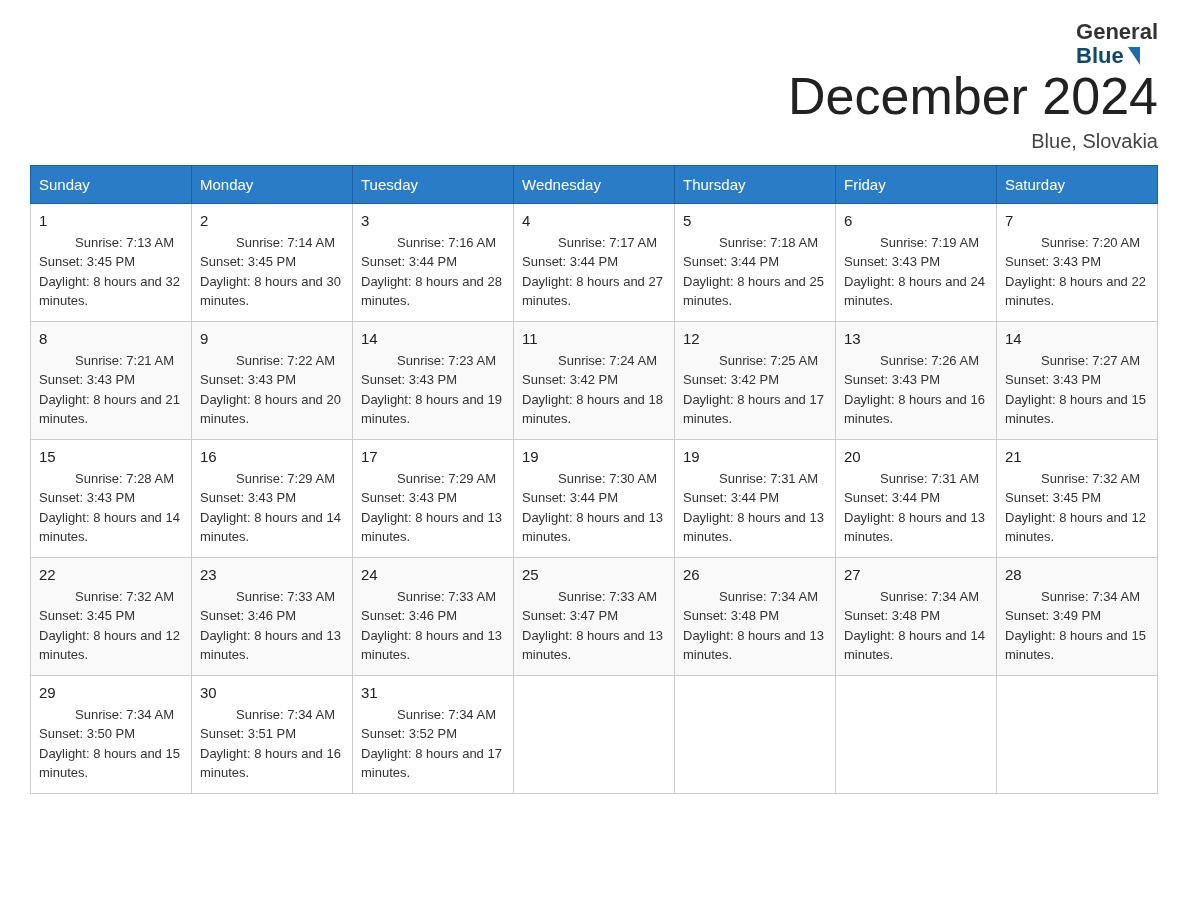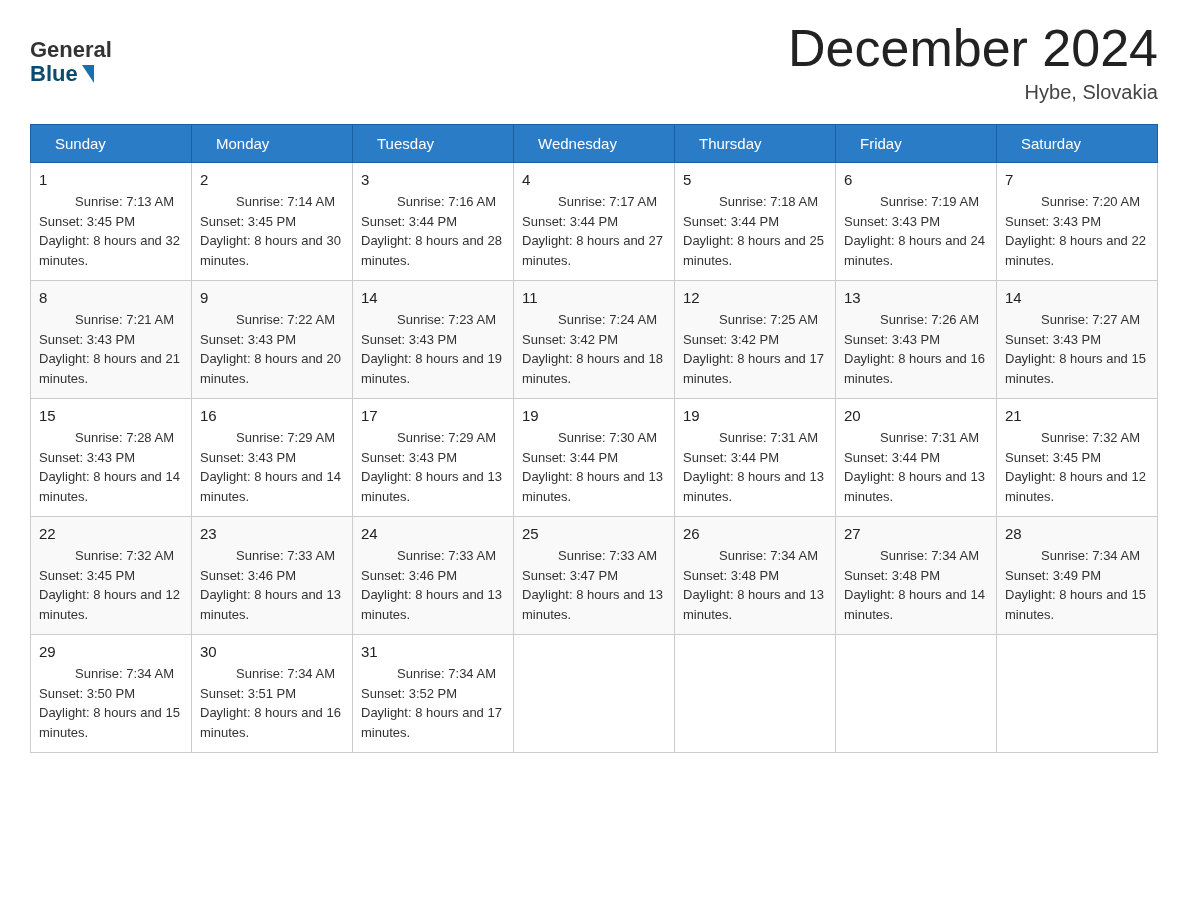--- a/index.html
+++ b/index.html
@@ -6,22 +6,23 @@
     body {
       font-family: Arial, sans-serif;
       background: #fff;
       width: 1188px;
       min-height: 918px;
       padding: 20px 30px;
     }
     .header {
       display: flex;
       justify-content: space-between;
-      align-items: center;
-      margin-bottom: 20px;
+      align-items: flex-end;
+      margin-bottom: 12px;
+      flex-direction: column;
     }
     .logo {
       display: flex;
       flex-direction: column;
       font-size: 22px;
       font-weight: bold;
       line-height: 1.1;
     }
     .logo-general {
       color: #333;
@@ -57,21 +58,21 @@
     .calendar-table {
       width: 100%;
       border-collapse: collapse;
       table-layout: fixed;
     }
     .calendar-table th {
       background-color: #2a7cc7;
       color: #fff;
       font-size: 15px;
       font-weight: normal;
-      padding: 10px 24px;
+      padding: 10px 8px;
       text-align: left;
       border: 1px solid #1a5fa0;
     }
     .calendar-table td {
       vertical-align: top;
       padding: 8px 8px 10px 8px;
       border: 1px solid #ccc;
       font-size: 13px;
       color: #333;
       height: 110px;
@@ -105,21 +106,21 @@
 <div class="header">
   <div class="logo">
     <span class="logo-general">General</span>
     <span class="logo-blue">
       <span>Blue</span>
       <span class="logo-triangle"></span>
     </span>
   </div>
   <div class="title-area">
     <div class="month-title">December 2024</div>
-    <div class="location">Hybe, Slovakia</div>
+    <div class="location">Blue, Slovakia</div>
   </div>
 </div>
 
 <table class="calendar-table">
   <thead>
     <tr>
     <th>Sunday</th>
         <th>Monday</th>
         <th>Tuesday</th>
         <th>Wednesday</th>

